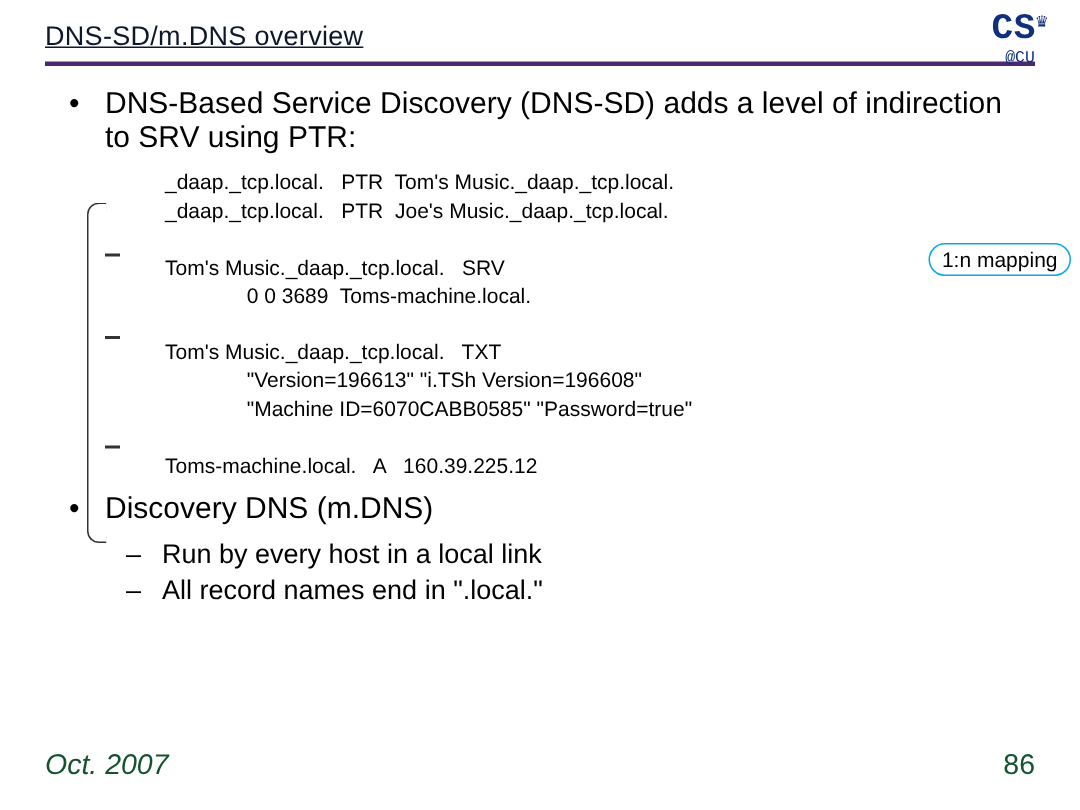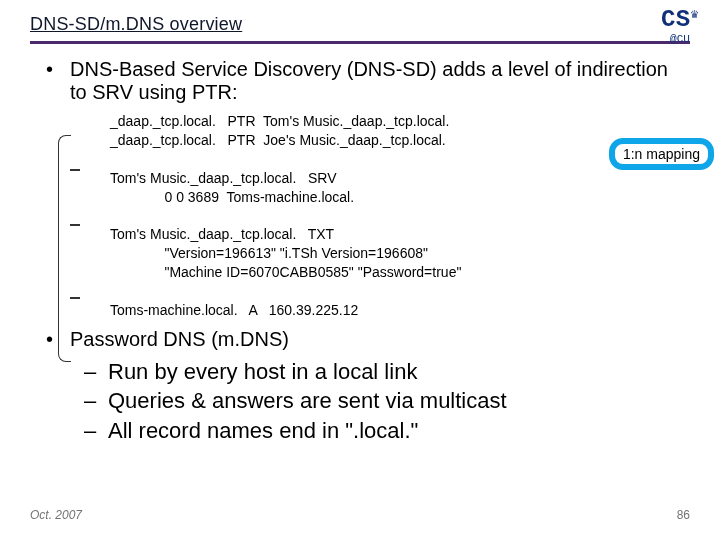--- a/index.html
+++ b/index.html
@@ -82,37 +82,38 @@
   .b2 {
     font-size: 20px;
     margin: 6px 0 6px 0;
     position: relative;
   }
   .b2 .dot {
     position: absolute;
     left: -24px;
   }
   .sub {
-    font-size: 22px;
+    font-size: 18px;
     margin-left: 38px;
     line-height: 1.35;
   }
   .sub .dash {
     display: inline-block;
     width: 24px;
     margin-left: -24px;
   }
   .callout {
     position: absolute;
-    border: 6px solid #0ea5e9;
+    border: 1px solid #0ea5e9;
     border-radius: 14px;
     font-size: 14px;
     padding: 2px 8px;
     background: #fff;
     white-space: nowrap;
+    margin-top: 24px;
   }
   .callout.nmap {
     top: 138px;
     right: 6px;
   }
   .brace {
     position: absolute;
     left: 58px;
     top: 135px;
     width: 12px;
@@ -126,23 +127,23 @@
   .tick {
     position: absolute;
     background: #333;
     height: 1.5px;
   }
   .footer {
     position: absolute;
     bottom: 18px;
     left: 30px;
     right: 30px;
-    font-size: 12px;
+    font-size: 19px;
     font-style: italic;
-    color: #737373;
+    color: #14532d;
   }
   .footer .pn {
     float: right;
     font-style: normal;
   }
 </style>
 </head>
 <body>
 
 <div class="slide">
@@ -170,25 +171,24 @@
 <span>              0 0 3689  Toms-machine.local.</span>
 <span></span>
 <span>Tom's Music._daap._tcp.local.   TXT</span>
 <span>              "Version=196613" "i.TSh Version=196608"</span>
 <span>              "Machine ID=6070CABB0585" "Password=true"</span>
 <span></span>
 <span>Toms-machine.local.   A   160.39.225.12</span></div>
 
     <div class="b2">
       <span class="dot">•</span>
-      <span>Password DNS (m.DNS)</span>
+      <span>Discovery DNS (m.DNS)</span>
     </div>
     <div class="sub">
       <div><span class="dash">–</span><span>Run by every host in a local link</span></div>
-      <div><span class="dash">–</span><span>Queries &amp; answers are sent via multicast</span></div>
       <div><span class="dash">–</span><span>All record names end in ".local."</span></div>
     </div>
   </div>
 
   <div class="callout nmap">1:n mapping</div>
 
   <div class="brace"></div>
   <div class="tick" style="left:70px; top:169px; width:10px;"></div>
   <div class="tick" style="left:70px; top:224px; width:10px;"></div>
   <div class="tick" style="left:70px; top:297px; width:10px;"></div>

